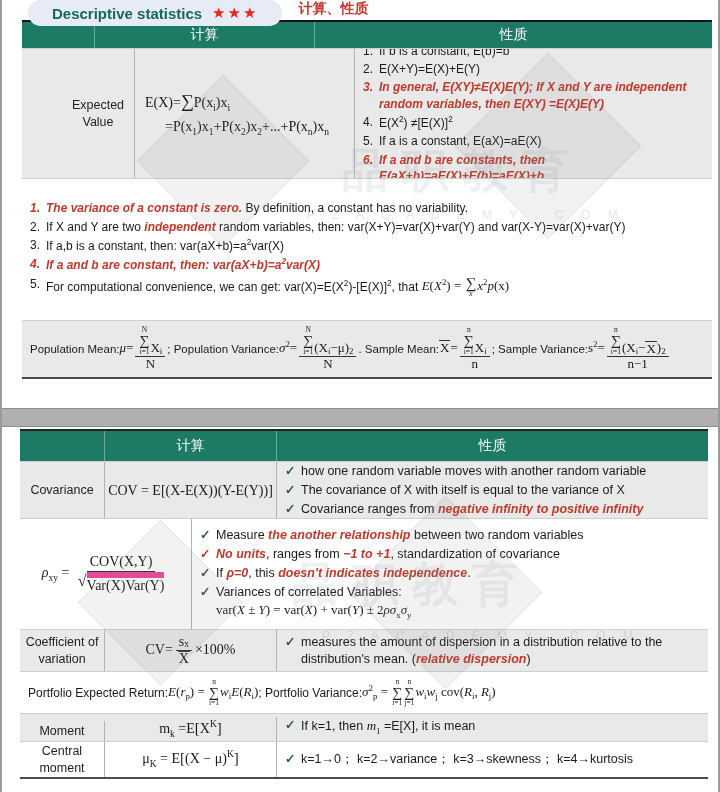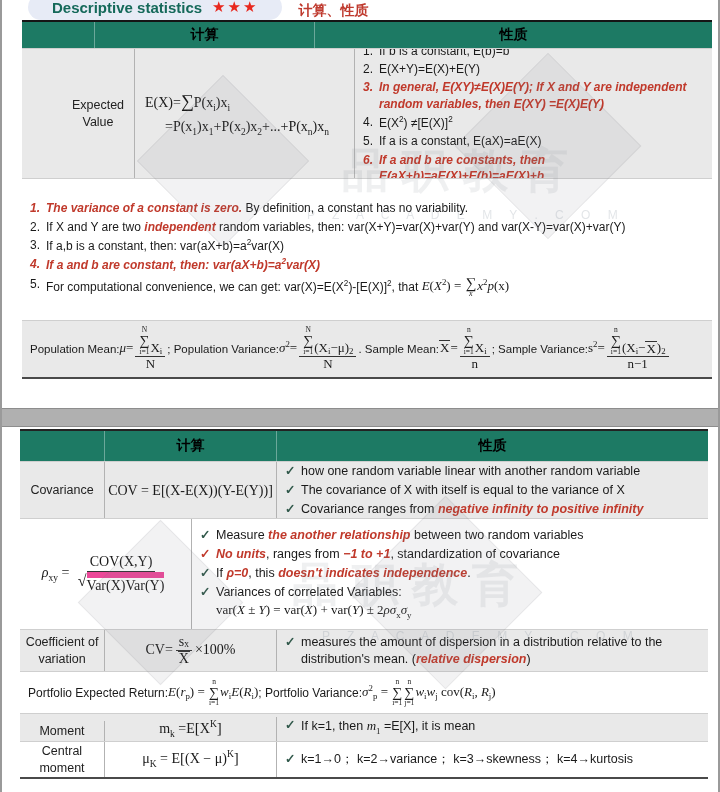--- a/index.html
+++ b/index.html
@@ -5,32 +5,32 @@
   html,body{margin:0;padding:0;background:#ffffff;}
   .page{position:relative;width:720px;height:792px;overflow:hidden;
         border-left:2px solid #9a9a9a;border-right:2px solid #9a9a9a;box-sizing:border-box;
         font-family:"Liberation Sans",sans-serif;color:#1a1a1a;}
   .panel{position:relative;background:#fff;}
   .p1{height:408px;}
   .p2{height:365px;}
   .gap{height:17px;background:#b0b0b0;border-top:1px solid #8d8d8d;border-bottom:1px solid #8d8d8d;}
 
   
-  .titlebar{height:20px;display:flex;align-items:flex-end;border-radius:15px;}
+  .titlebar{height:20px;display:flex;align-items:flex-start;border-radius:15px;}
   .pill{display:inline-flex;align-items:center;height:26px;margin-left:26px;padding:0 24px;
         background:#e7ebf6;border-radius:14px;}
   .ttl{font-weight:bold;font-size:15px;color:#15695a;}
   .stars{color:#e8281e;font-size:15px;margin-left:10px;letter-spacing:2px;}
   .topics{color:#bf3a2e;font-weight:bold;font-size:14px;margin-left:16px;}
 
   
   .tbl{box-sizing:border-box;}
   .t1{margin-left:20px;width:690px;border-top:2px solid #151515;border-bottom:2px solid #4a4a4a;}
   .t2{margin-left:18px;width:688px;margin-top:2px;border-top:2px solid #222;border-bottom:2px solid #4a4a4a;}
-  .thead{display:flex;background:#1d7a64;color:#000000;font-weight:bold;}
+  .thead{display:flex;background:#1d7a64;color:#ffffff;font-weight:normal;}
   .t1 .thead{height:26px;}
   .t2 .thead{height:30px;}
   .hc{display:flex;align-items:center;justify-content:center;font-size:14px;box-sizing:border-box;}
   .hc.hl{border-right:1px solid rgba(255,255,255,0.35);}
   .hc.hf{border-right:1px solid rgba(255,255,255,0.35);}
   .t1 .hl{width:73px;} .t1 .hf{width:220px;} .t1 .hp{flex:1;}
   .t2 .hl{width:85px;} .t2 .hf{width:172px;} .t2 .hp{flex:1;}
 
   .trow{display:flex;box-sizing:border-box;border-top:1px solid #cfcfcf;overflow:hidden;}
   .trow:first-of-type{border-top:none;}
@@ -225,21 +225,21 @@
       </div>
 
       <div class="trow gray r-cov">
         <div class="lblc">Covariance</div>
         <div class="fmlc">
           <div class="fline">COV = E[(X-E(X))(Y-E(Y))]</div>
         </div>
         <div class="propc">
           <div class="pi">
               <span class="ck">✓</span>
-              <span class="b">how one random variable linear with another random variable</span>
+              <span class="b">how one random variable moves with another random variable</span>
             </div>
           <div class="pi">
               <span class="ck">✓</span>
               <span class="b">The covariance of X with itself is equal to the variance of X</span>
             </div>
           <div class="pi">
               <span class="ck">✓</span>
               <span class="b">Covariance ranges from <em class="r">negative infinity to positive infinity</em></span>
             </div>
         </div>

